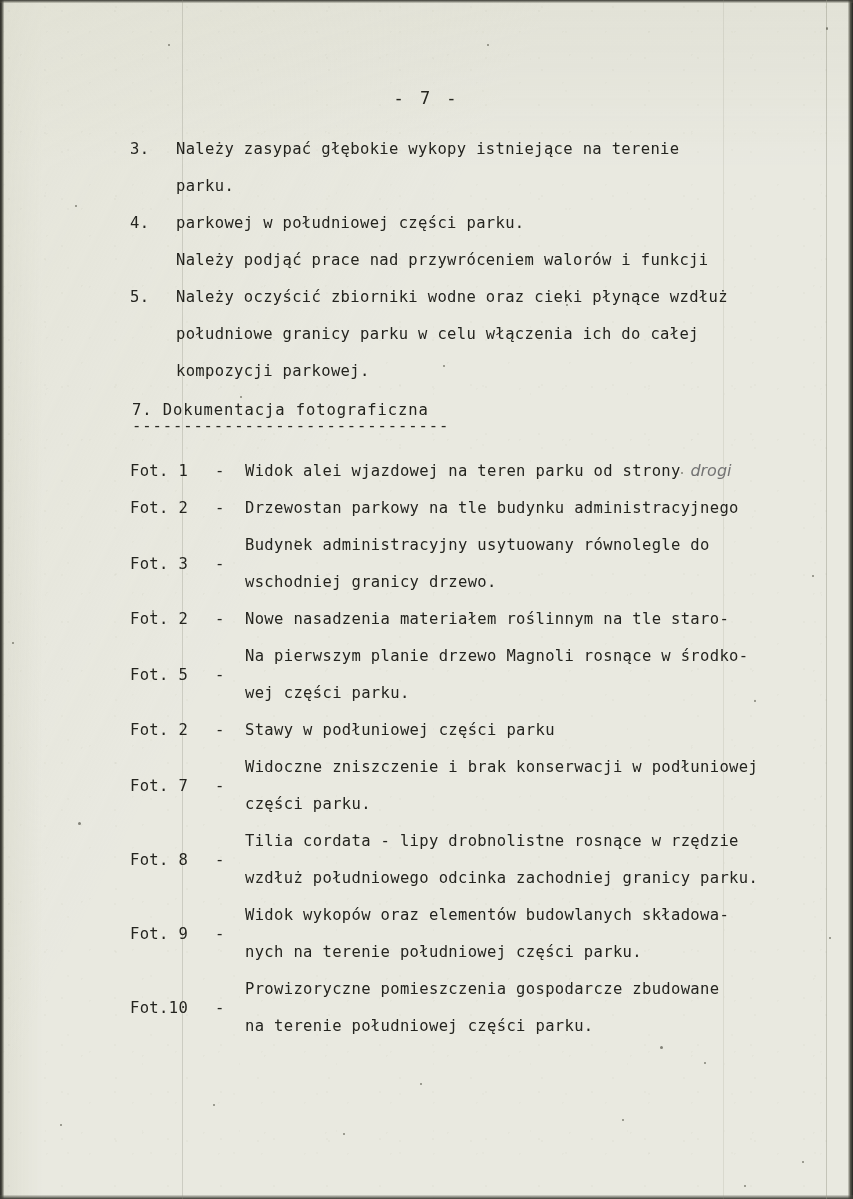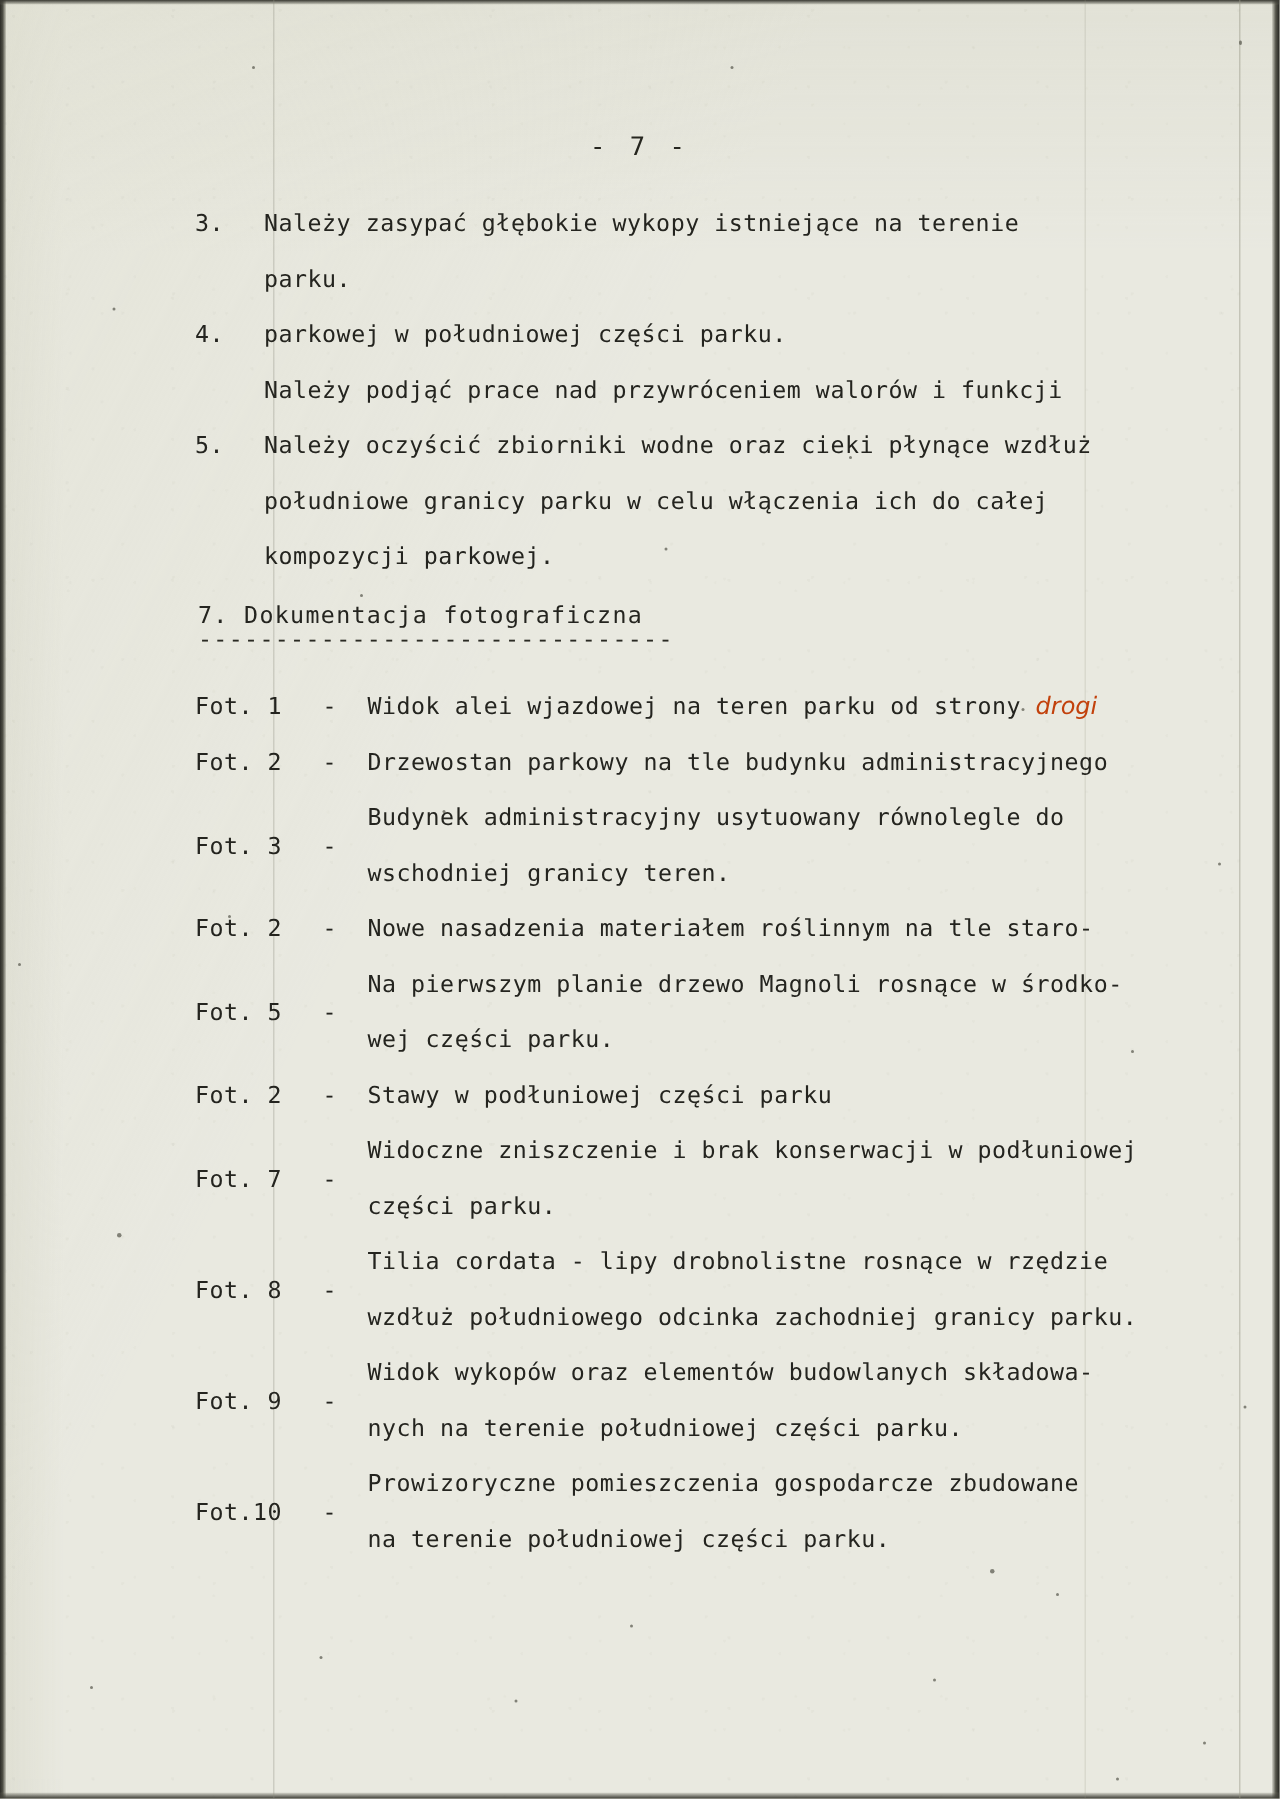--- a/index.html
+++ b/index.html
@@ -181,21 +181,21 @@
     letter-spacing: .35px;
     white-space: pre;
   }
 
   
   .handwritten {
     font-family: "DejaVu Sans", "Liberation Sans", sans-serif;
     font-style: italic;
     font-size: 16px;
     letter-spacing: 0px;
-    color: #c2410c;
+    color: #737373;
   }
 
   .faint-mark {
     color: #3a3a31;
     font-size: 13px;
   }
 </style>
 </head>
 <body>
 
@@ -257,21 +257,21 @@
           <div class="photo-dash">-</div>
           <div class="photo-body">
             <div class="photo-line"><span>Drzewostan parkowy na tle budynku administracyjnego</span></div>
           </div>
         </div>
         <div class="photo-item">
           <div class="photo-label">Fot. 3</div>
           <div class="photo-dash">-</div>
           <div class="photo-body">
             <div class="photo-line"><span>Budynek administracyjny usytuowany równolegle do</span></div>
-            <div class="photo-line"><span>wschodniej granicy teren.</span></div>
+            <div class="photo-line"><span>wschodniej granicy drzewo.</span></div>
           </div>
         </div>
         <div class="photo-item">
           <div class="photo-label">Fot. 2</div>
           <div class="photo-dash">-</div>
           <div class="photo-body">
             <div class="photo-line"><span>Nowe nasadzenia materiałem roślinnym na tle staro-</span></div>
           </div>
         </div>
         <div class="photo-item">

